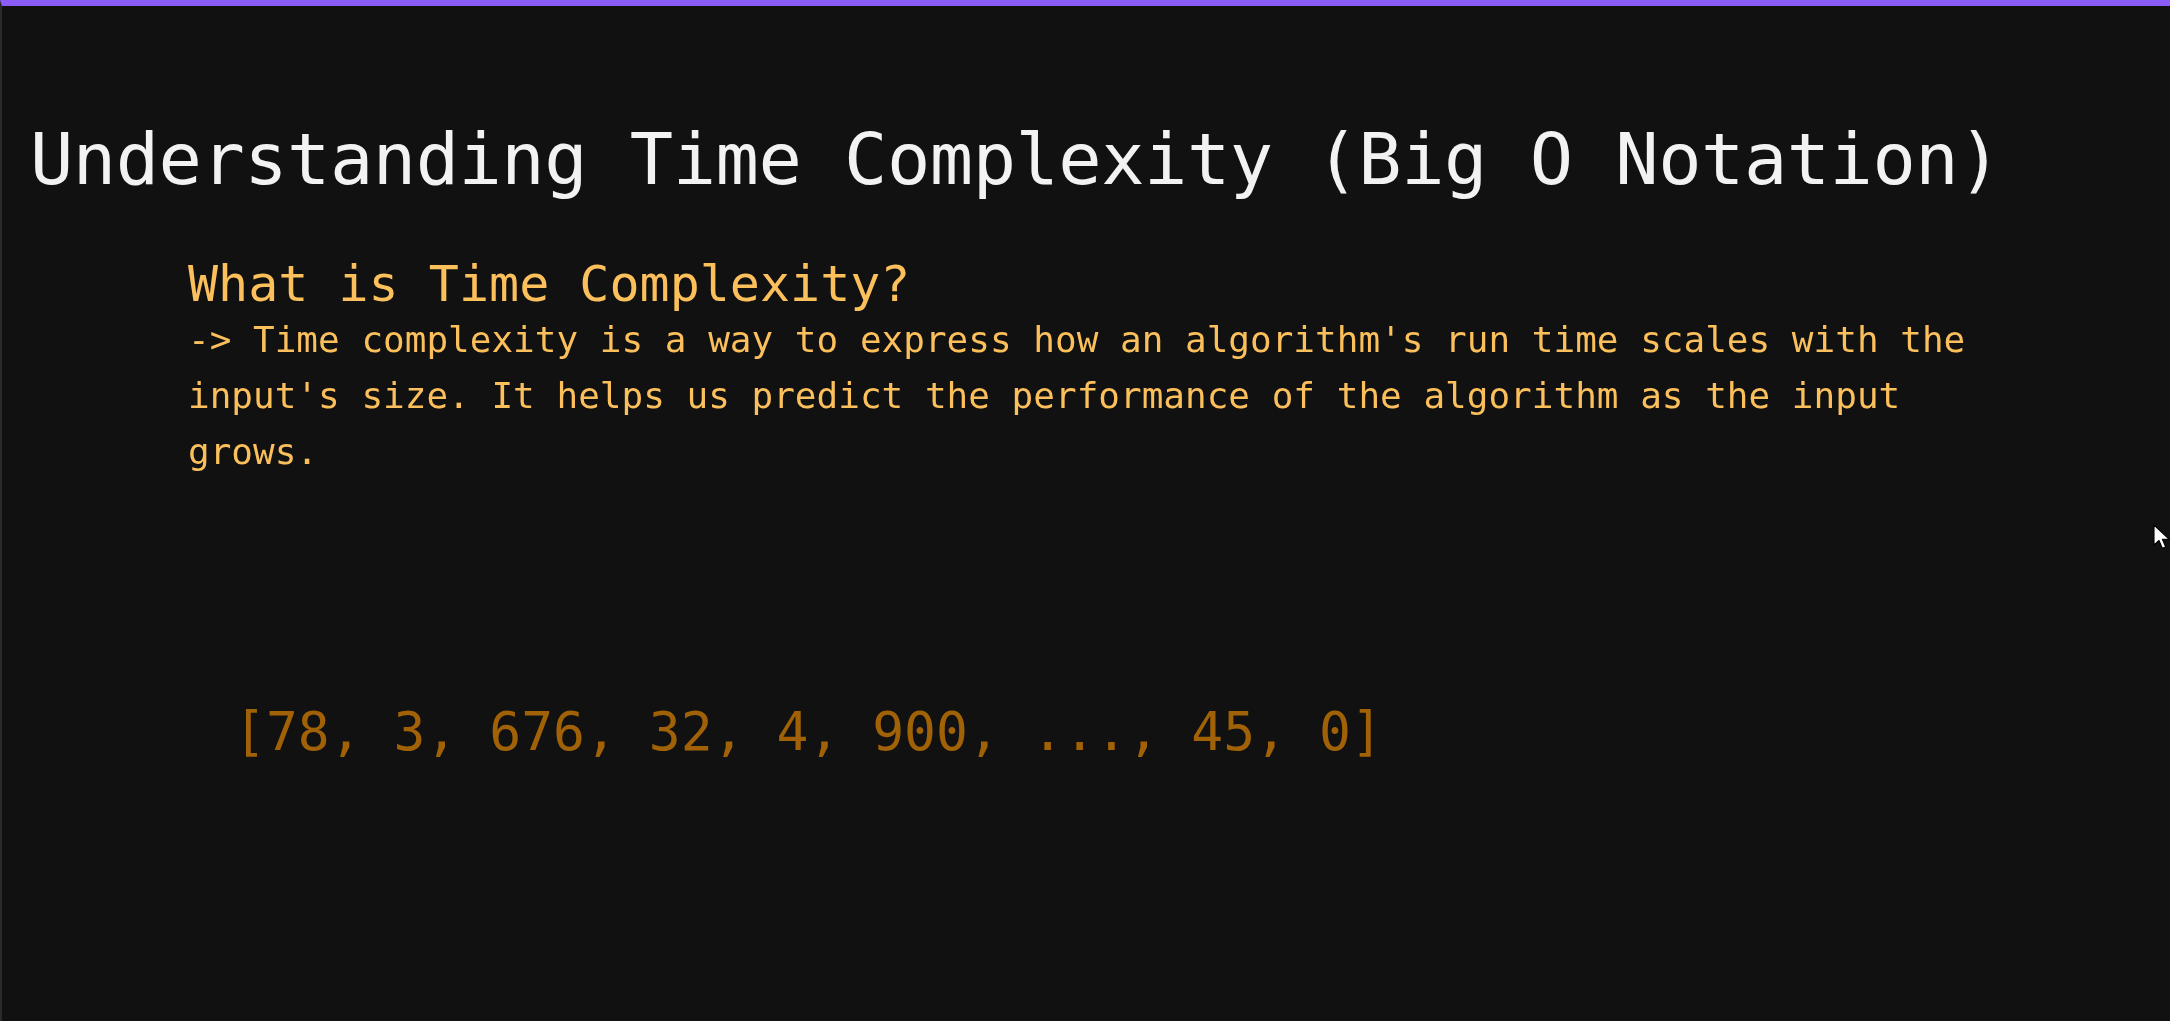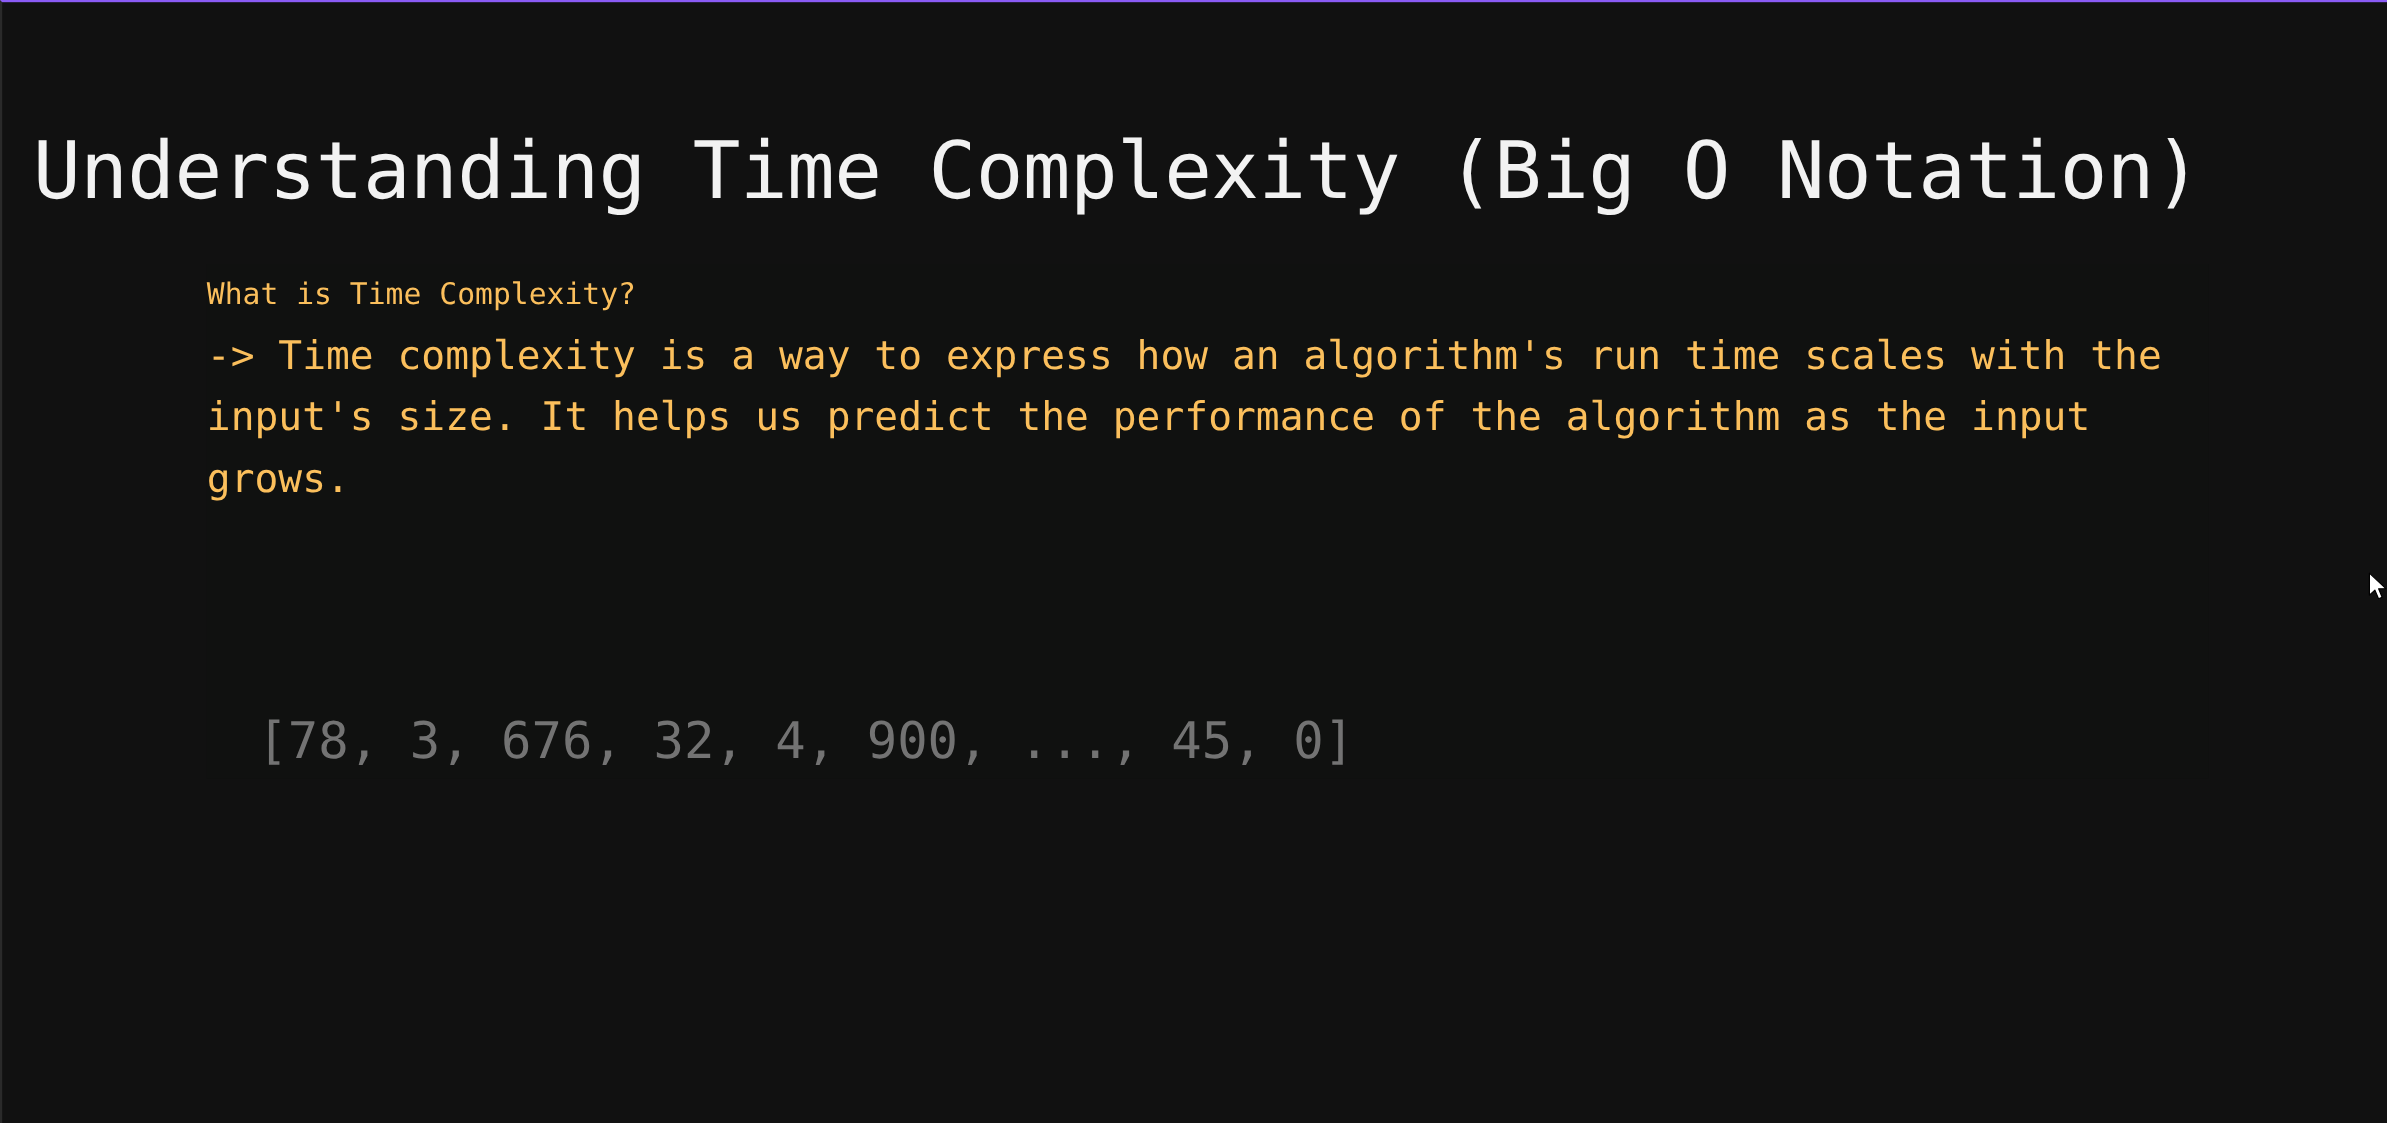--- a/index.html
+++ b/index.html
@@ -16,21 +16,21 @@
   }
 
   
   .page {
     position: relative;
     width: 2170px;
     height: 1021px;
     background: #111111;
     box-sizing: border-box;
     border-left: 2px solid #2a2a2a;
-    border-top: 2px solid #8b5cf6;
+    border-top: 6px solid #8b5cf6;
     overflow: hidden;
   }
 
   
   .page-title {
     position: absolute;
     left: 28px;
     top: 60px;
     width: 2120px;
     color: #f2f2f2;
@@ -51,24 +51,25 @@
     background: #101110;
   }
 
   .section {
     margin: 0;
     padding: 0;
   }
 
   .section-heading {
     font-family: "DejaVu Sans Mono", "Liberation Mono", monospace;
-    font-size: 27px;
+    font-size: 50px;
     line-height: 56px;
     font-weight: 400;
     white-space: pre;
+    margin-top: 12px;
   }
 
   .section-body {
     font-family: "DejaVu Sans Mono", "Liberation Mono", monospace;
     font-size: 36px;
     line-height: 56px;
     font-weight: 400;
     white-space: pre-wrap;
     word-break: normal;
   }
@@ -81,25 +82,25 @@
   .sec-bigo .section-heading,
   .sec-bigo .section-body {
     color: #2b7fff;
   }
 
   .section-gap {
     height: 112px;
   }
 
   .array-block {
-    margin-top: 62px;
+    margin-top: 105px;
     padding-left: 46px;
-    color: #737373;
+    color: #a16207;
     font-family: "DejaVu Sans Mono", "Liberation Mono", monospace;
-    font-size: 46px;
+    font-size: 53px;
     line-height: 70px;
     font-weight: 400;
     white-space: pre;
   }
 
   
   .cursor {
     position: absolute;
     left: 2150px;
     top: 518px;

